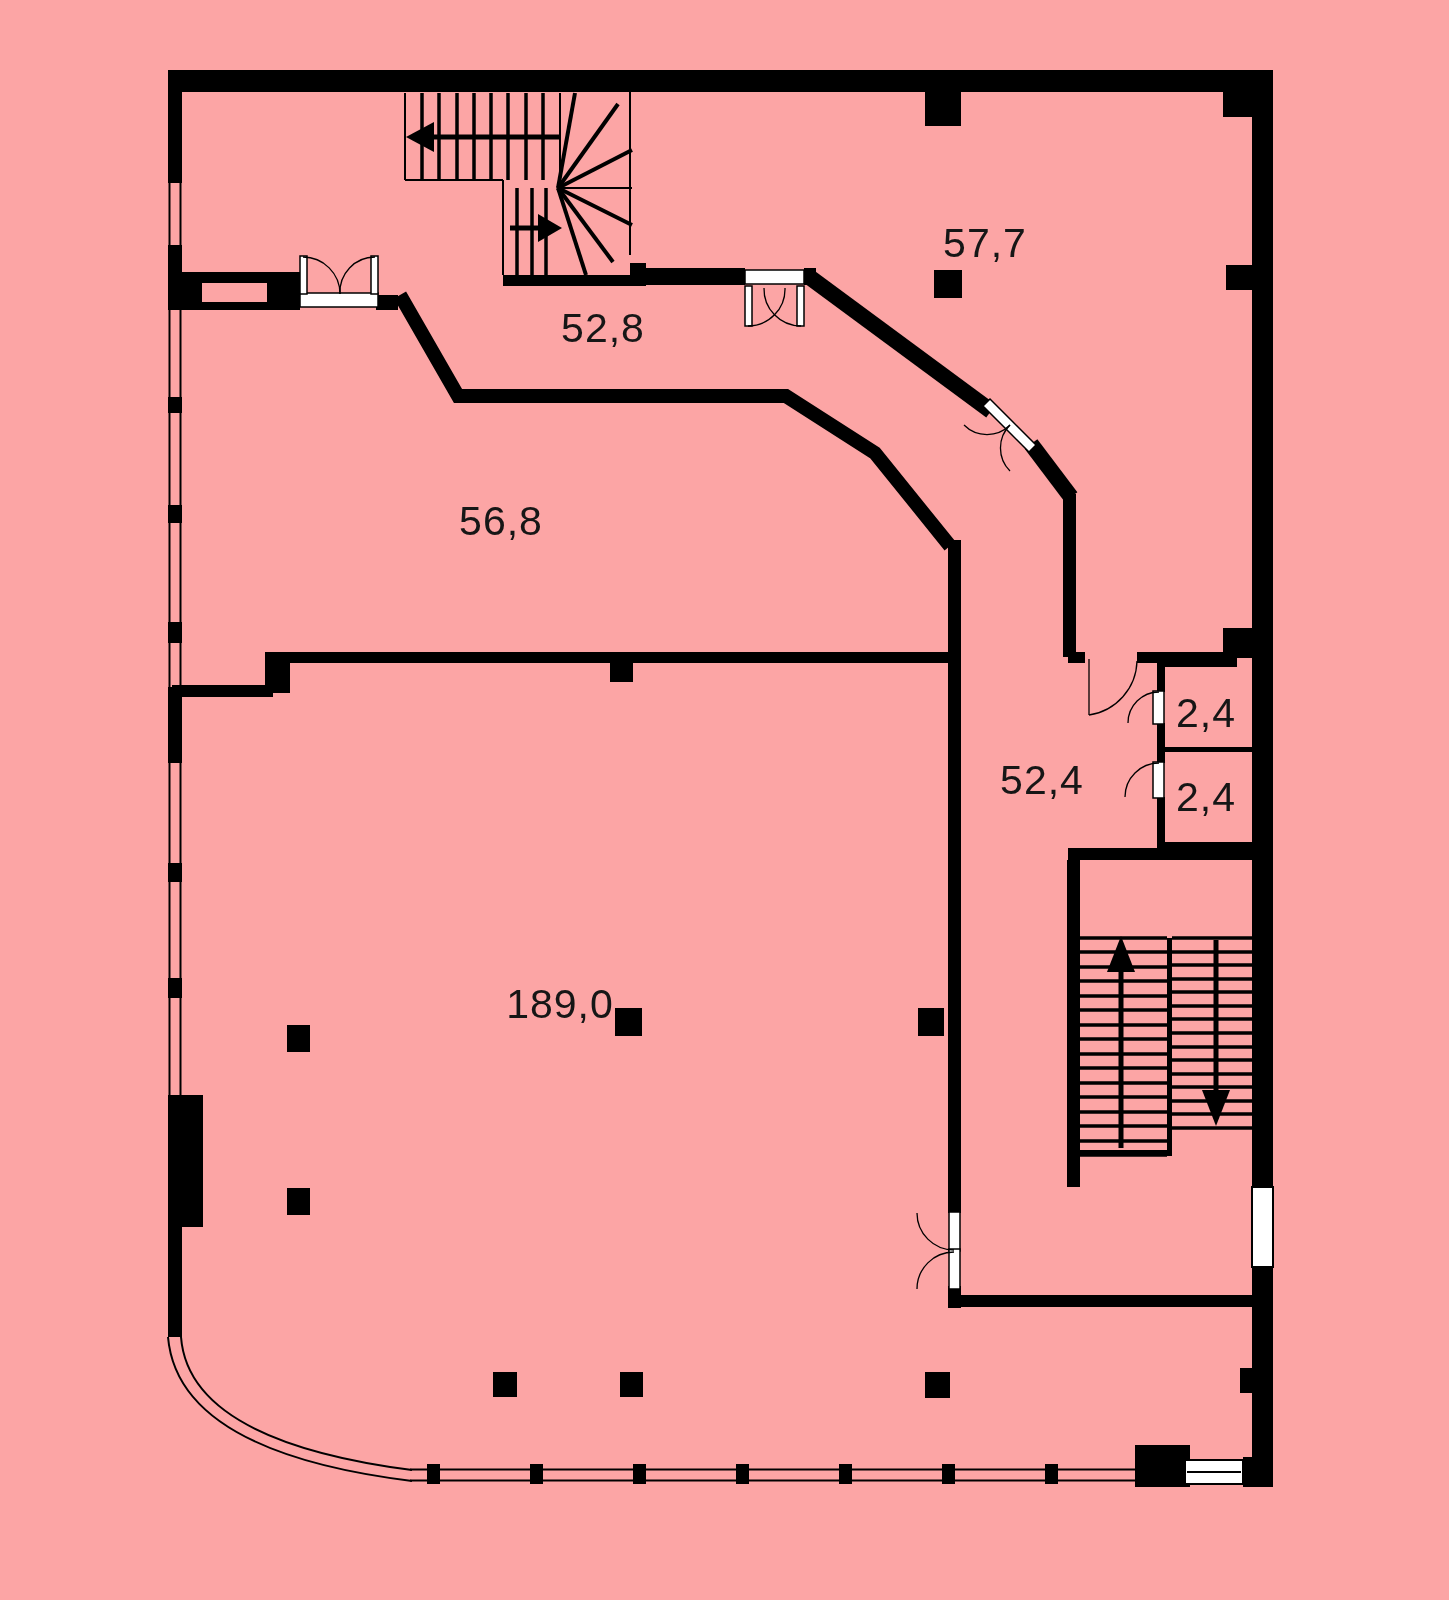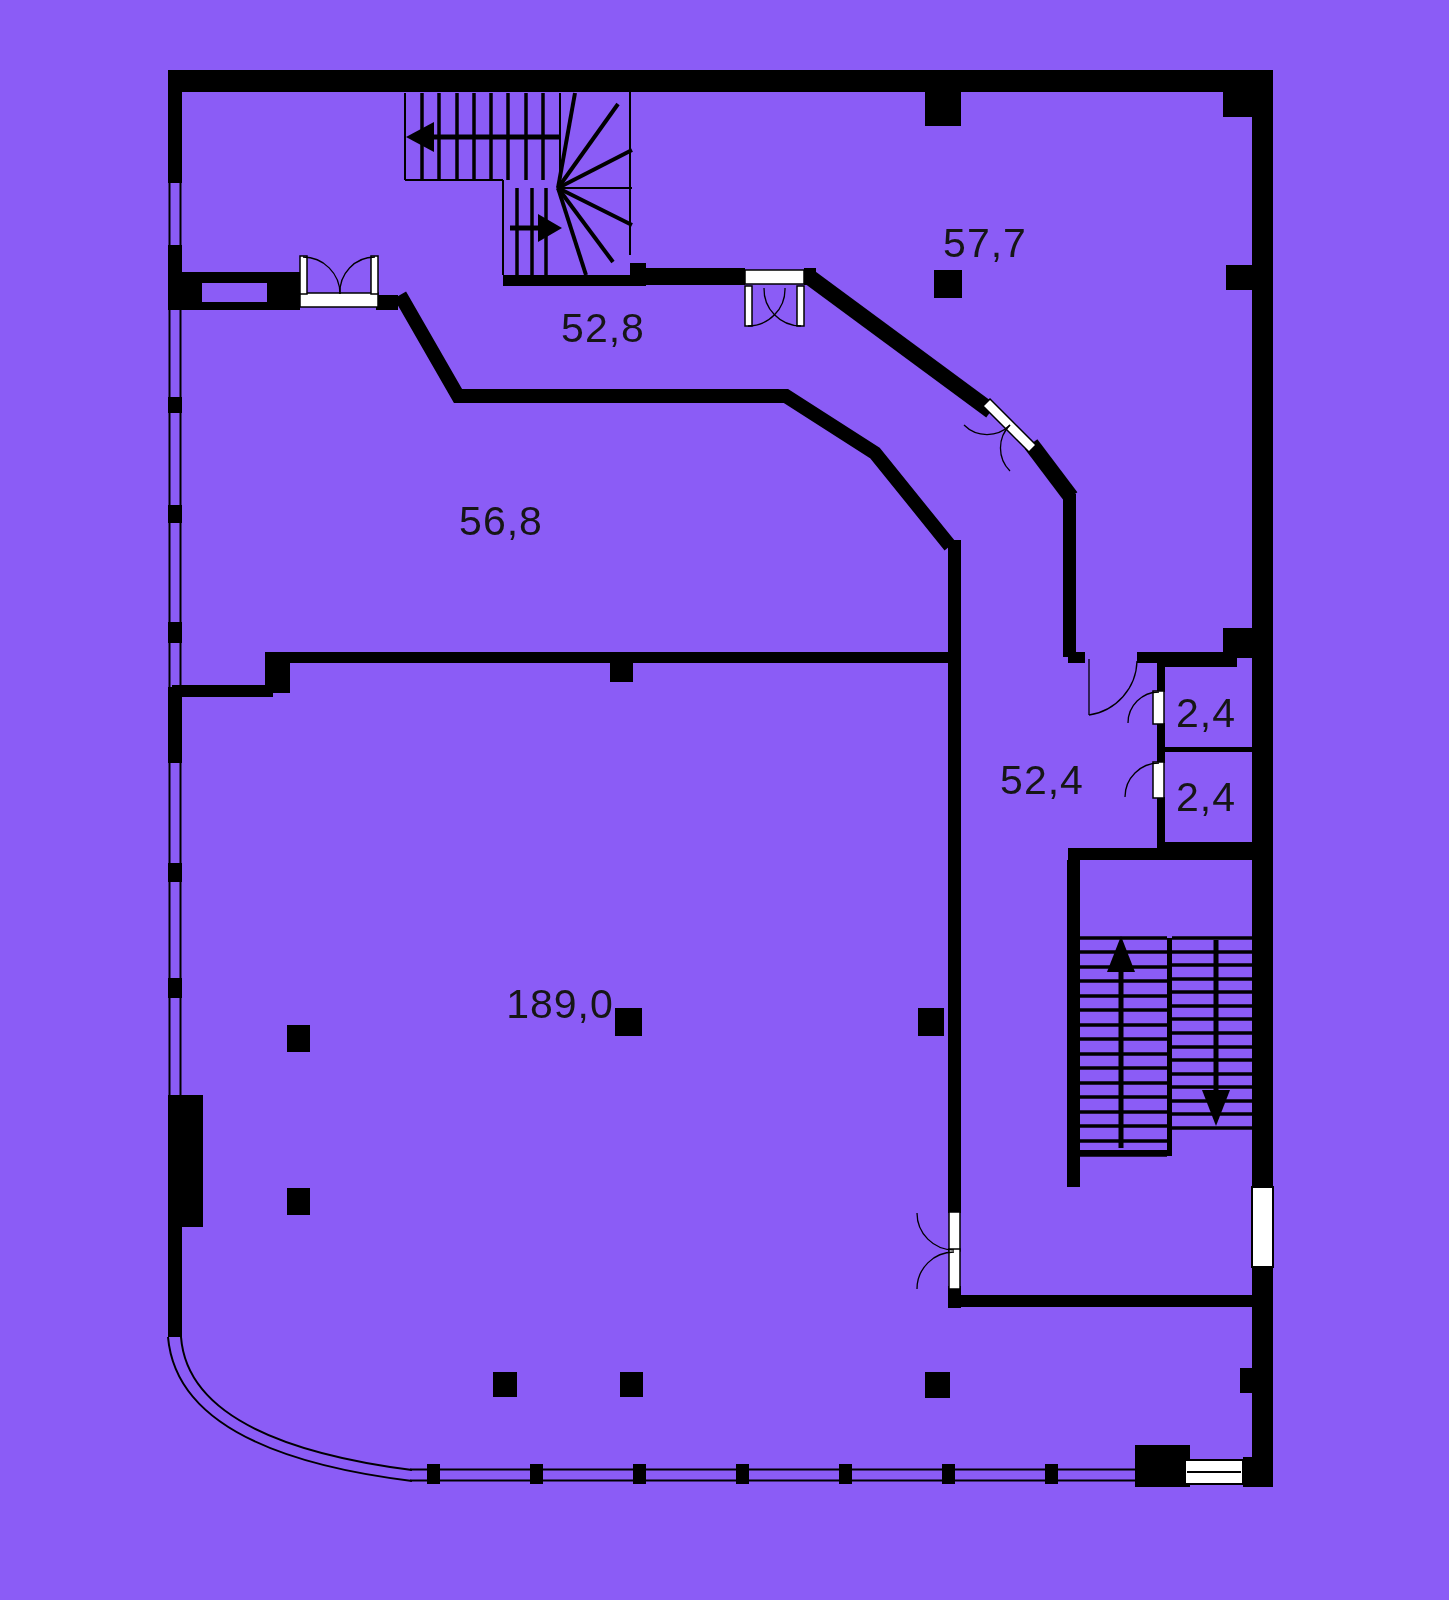--- a/index.html
+++ b/index.html
@@ -1,16 +1,16 @@
 <!DOCTYPE html>
 <html><head>
 <meta charset="utf-8">
 <style>
   html,body{margin:0;padding:0;background:#ffffff;}
-  .plan-wrap{width:1449px;height:1600px;background:#8b5cf6;position:relative;overflow:hidden;}
+  .plan-wrap{width:1449px;height:1600px;background:#fca5a5;position:relative;overflow:hidden;}
   svg{display:block;}
   .wall{fill:#000000;stroke:none;}
   .wline{stroke:#000000;fill:none;}
   .thin{stroke:#000000;stroke-width:2;fill:none;}
   .glass{fill:#ffffff;stroke:#000000;stroke-width:2;}
   .tread{stroke:#000000;stroke-width:3.5;fill:none;}
   .fan{stroke:#000000;stroke-width:4;fill:none;}
   .arrow-shaft{stroke:#000000;stroke-width:5;fill:none;}
   .arrow-head{fill:#000000;stroke:none;}
   .door-leaf{fill:#ffffff;stroke:#000000;stroke-width:1.5;}

